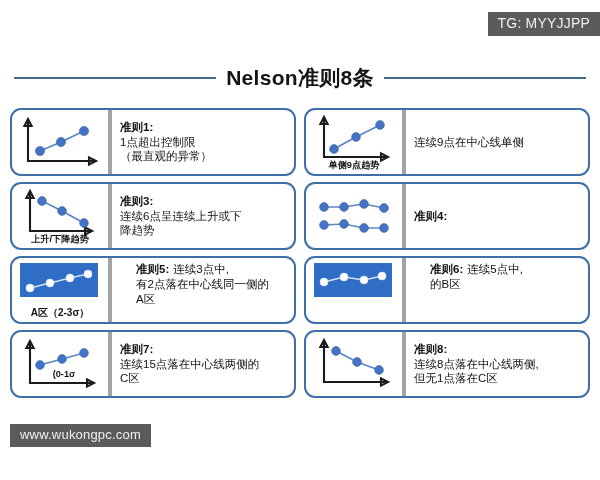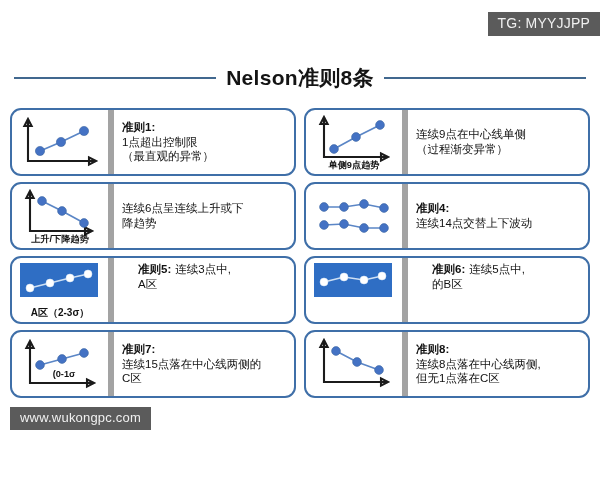--- a/index.html
+++ b/index.html
@@ -16,21 +16,21 @@
     position:absolute;
     background:#5b5b5b;
     color:#f0f0f0;
     font-size:14px;
     letter-spacing:.2px;
     padding:4px 10px 5px 10px;
     white-space:nowrap;
     line-height:1.1;
   }
   .wm-tg{right:0;top:12px;}
-  .wm-site{left:10px;bottom:50px;font-size:13px;}
+  .wm-site{left:10px;bottom:33px;font-size:13px;}
 
   
   .title-wrap{
     position:absolute;left:0;right:0;top:64px;
     display:flex;align-items:center;justify-content:center;
     gap:10px;padding:0 14px;box-sizing:border-box;
   }
   .title-rule{
     flex:1 1 auto;height:2px;background:#41688f;min-width:20px;
   }
@@ -54,21 +54,21 @@
     height:68px;
     border:2px solid #3f6fa8;
     border-radius:11px;
     background:#ffffff;
     display:flex;
     align-items:stretch;
     overflow:hidden;
   }
   .card-chart{
     flex:0 0 96px;
-    border-right:6px solid #a3a3a3;
+    border-right:4px solid #a3a3a3;
     position:relative;
     display:flex;align-items:center;justify-content:center;
   }
   .card-text{
     flex:1 1 auto;
     padding:4px 6px 4px 8px;
     display:flex;flex-direction:column;justify-content:center;
     font-size:11.5px;color:#111;line-height:1.30;
     overflow:hidden;
   }
@@ -137,38 +137,38 @@
         <path class="axis" d="M78 44 l-7 -3.6 v7.2 z" fill="#1b1b1b" stroke="none"></path>
         <path class="trend" d="M24 36 L46 24 L70 12"></path>
         <circle class="dot" cx="24" cy="36" r="4.4"></circle>
         <circle class="dot" cx="46" cy="24" r="4.4"></circle>
         <circle class="dot" cx="70" cy="12" r="4.4"></circle>
         <text class="chart-caption" x="44" y="55" text-anchor="middle">单侧9点趋势</text>
       </svg>
     </div>
     <div class="card-text">
       <div class="rule-line">连续9点在中心线单侧</div>
-      <div class="rule-line">（过程渐变异常）</div>
     </div>
   </div>
 
   <div class="card">
     <div class="card-chart">
       <svg class="mini" width="88" height="58" viewBox="0 0 88 58">
         <path class="axis" d="M14 4 L14 44 L76 44"></path>
         <path class="axis" d="M14 4 l-3.6 7 h7.2 z" fill="#1b1b1b" stroke="none"></path>
         <path class="axis" d="M76 44 l-7 -3.6 v7.2 z" fill="#1b1b1b" stroke="none"></path>
         <path class="trend" d="M26 14 L46 24 L68 36"></path>
         <circle class="dot" cx="26" cy="14" r="4.4"></circle>
         <circle class="dot" cx="46" cy="24" r="4.4"></circle>
         <circle class="dot" cx="68" cy="36" r="4.4"></circle>
         <text class="chart-caption" x="44" y="55" text-anchor="middle">上升/下降趋势</text>
       </svg>
     </div>
     <div class="card-text">
+      <div class="rule-name rule-line">准则3:</div>
       <div class="rule-line">连续6点呈连续上升或下</div>
       <div class="rule-line">降趋势</div>
     </div>
   </div>
 
   <div class="card">
     <div class="card-chart">
       <svg class="mini" width="88" height="58" viewBox="0 0 88 58">
         <path class="trend" d="M14 20 L34 20 L54 17 L74 21"></path>
         <path class="trend" d="M14 38 L34 37 L54 41 L74 41"></path>
@@ -177,38 +177,38 @@
         <circle class="dot" cx="54" cy="17" r="4.4"></circle>
         <circle class="dot" cx="74" cy="21" r="4.4"></circle>
         <circle class="dot" cx="14" cy="38" r="4.4"></circle>
         <circle class="dot" cx="34" cy="37" r="4.4"></circle>
         <circle class="dot" cx="54" cy="41" r="4.4"></circle>
         <circle class="dot" cx="74" cy="41" r="4.4"></circle>
       </svg>
     </div>
     <div class="card-text">
       <div class="rule-name rule-line">准则4:</div>
-      <div class="rule-line">连续14点交替上下波动</div>
     </div>
   </div>
 
   <div class="card">
     <div class="card-chart">
       <svg class="mini zone-box" width="78" height="34" viewBox="0 0 78 34">
         <rect class="zone-rect" x="0" y="0" width="78" height="34"></rect>
         <path class="zone-line" d="M10 25 L30 20 L50 15 L68 11"></path>
         <circle class="zone-dot" cx="10" cy="25" r="4"></circle>
         <circle class="zone-dot" cx="30" cy="20" r="4"></circle>
         <circle class="zone-dot" cx="50" cy="15" r="4"></circle>
         <circle class="zone-dot" cx="68" cy="11" r="4"></circle>
       </svg>
       <div class="zone-caption">A区（2-3σ）</div>
     </div>
     <div class="card-text inline">
       <span class="rule-name">准则5:</span><span>连续3点中,</span>
+      <div>有2点落在中心线同一侧的</div>
       <div>A区</div>
     </div>
   </div>
 
   <div class="card">
     <div class="card-chart">
       <svg class="mini zone-box" width="78" height="34" viewBox="0 0 78 34">
         <rect class="zone-rect" x="0" y="0" width="78" height="34"></rect>
         <path class="zone-line" d="M10 19 L30 14 L50 17 L68 13"></path>
         <circle class="zone-dot" cx="10" cy="19" r="4"></circle>

